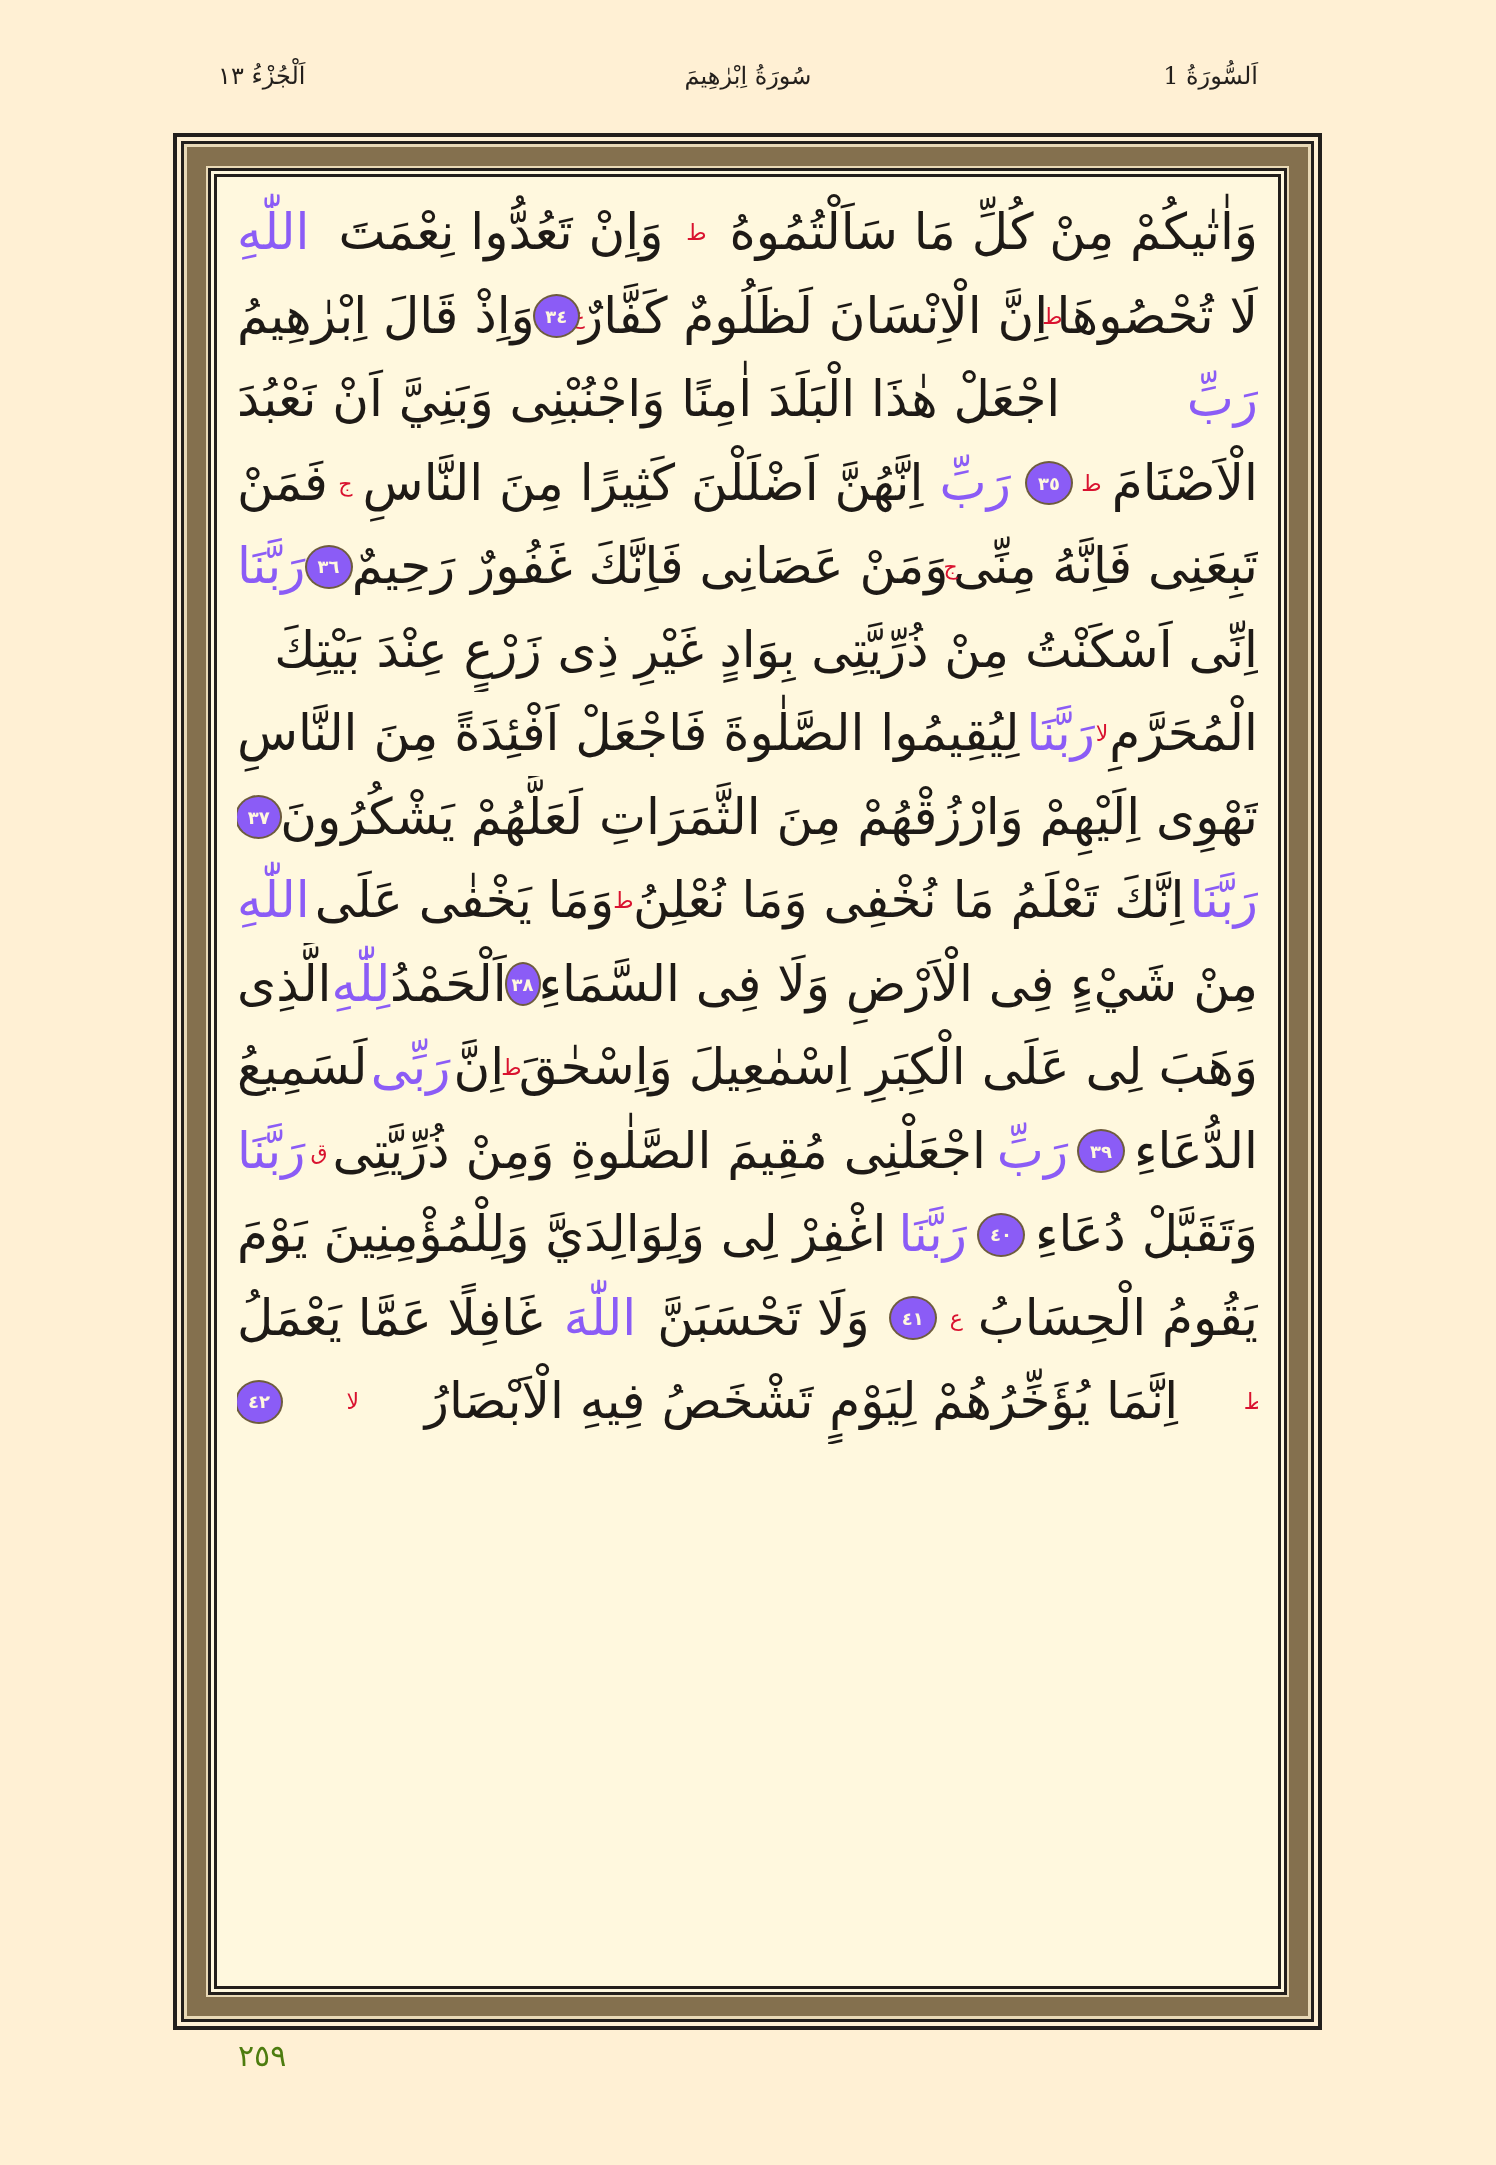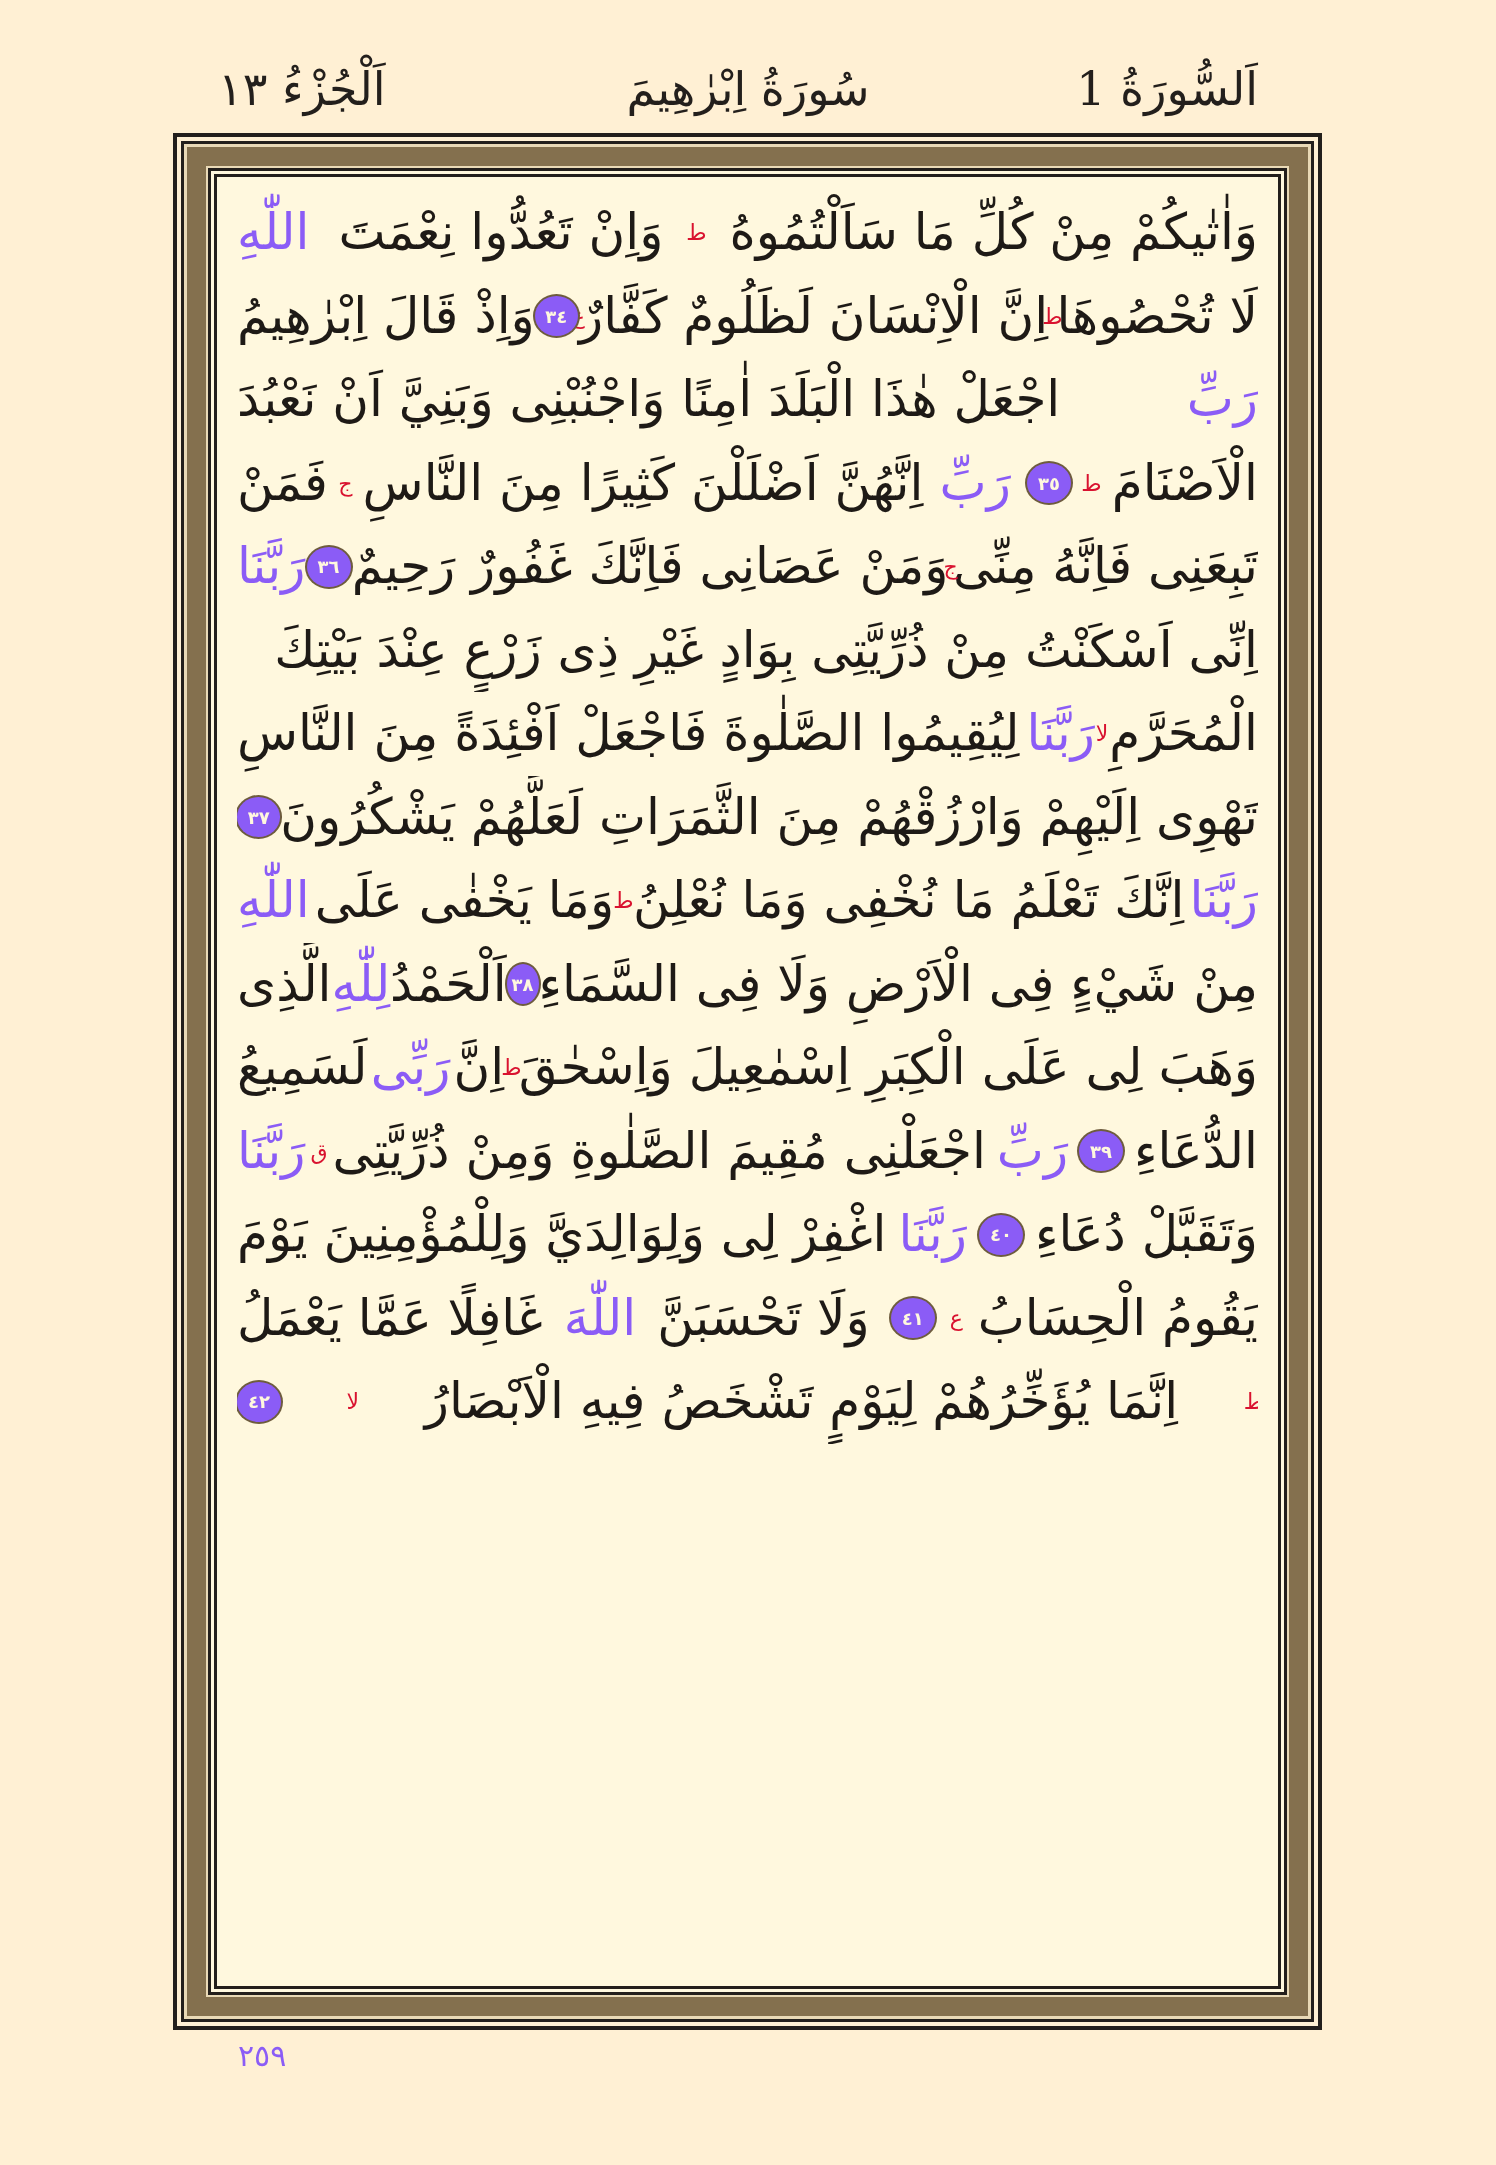--- a/index.html
+++ b/index.html
@@ -1,21 +1,21 @@
 <!DOCTYPE html>
 <html><head>
 <meta charset="utf-8">
 <style>
   html, body { margin:0; padding:0; }
   body {
     width:1496px; height:2165px; background:#FFF0D4; position:relative; overflow:hidden;
     font-family:"DejaVu Sans", sans-serif; color:#1E1A16;
   }
   .header { position:absolute; top:62px; left:0; width:1496px; height:70px; }
-  .hdr { position:absolute; top:0; font-size:46px; direction:rtl; white-space:nowrap; color:#231F1C; font-family:"DejaVu Serif", serif; }
+  .hdr { position:absolute; top:0; font-size:24px; direction:rtl; white-space:nowrap; color:#231F1C; font-family:"DejaVu Serif", serif; }
   .hdr-juz { left:218px; }
   .hdr-surah-name { left:0; width:1496px; text-align:center; }
   .hdr-surah-no { right:238px; }
 
   .frame { position:absolute; left:173px; top:133px; width:1149px; height:1897px; box-sizing:border-box;
     border:4px solid #231F1C; background:#FFF0D4; }
   .f2 { position:absolute; left:4px; top:4px; right:4px; bottom:4px; border:3px solid #231F1C; background:#E9D9B6; }
   .f3 { position:absolute; left:3px; top:3px; right:3px; bottom:3px; background:#84704E; }
   .f4 { position:absolute; left:19px; top:19px; right:19px; bottom:19px; background:#E9D9B6; }
   .f5 { position:absolute; left:2px; top:2px; right:2px; bottom:2px; border:3px solid #231F1C; background:#FFF8DE; }
@@ -30,21 +30,21 @@
   .seg { display:inline-block; }
   .red { color:#8b5cf6; }
   .waqf { color:#D9122F; font-size:22px; vertical-align:super; margin:0 -6px; }
   .marker {
     display:inline-flex; align-items:center; justify-content:center;
     width:44px; height:40px; border-radius:50%;
     background:#8b5cf6; color:#FFF8DE; font-size:18px; font-weight:bold;
     box-shadow:0 0 0 2px #6E5C3E;
     vertical-align:middle;
   }
-  .page-number { position:absolute; left:238px; top:2038px; font-size:30px; font-family:"DejaVu Serif", serif; color:#8b5cf6; }
+  .page-number { position:absolute; left:238px; top:2038px; font-size:30px; font-family:"DejaVu Serif", serif; color:#4d7c0f; }
 </style>
 </head>
 <body>
 
 <div class="header">
   <div class="hdr hdr-juz">اَلْجُزْءُ ١٣</div>
   <div class="hdr hdr-surah-name">سُورَةُ اِبْرٰهِيمَ</div>
   <div class="hdr hdr-surah-no">اَلسُّورَةُ 1</div>
 </div>
 

